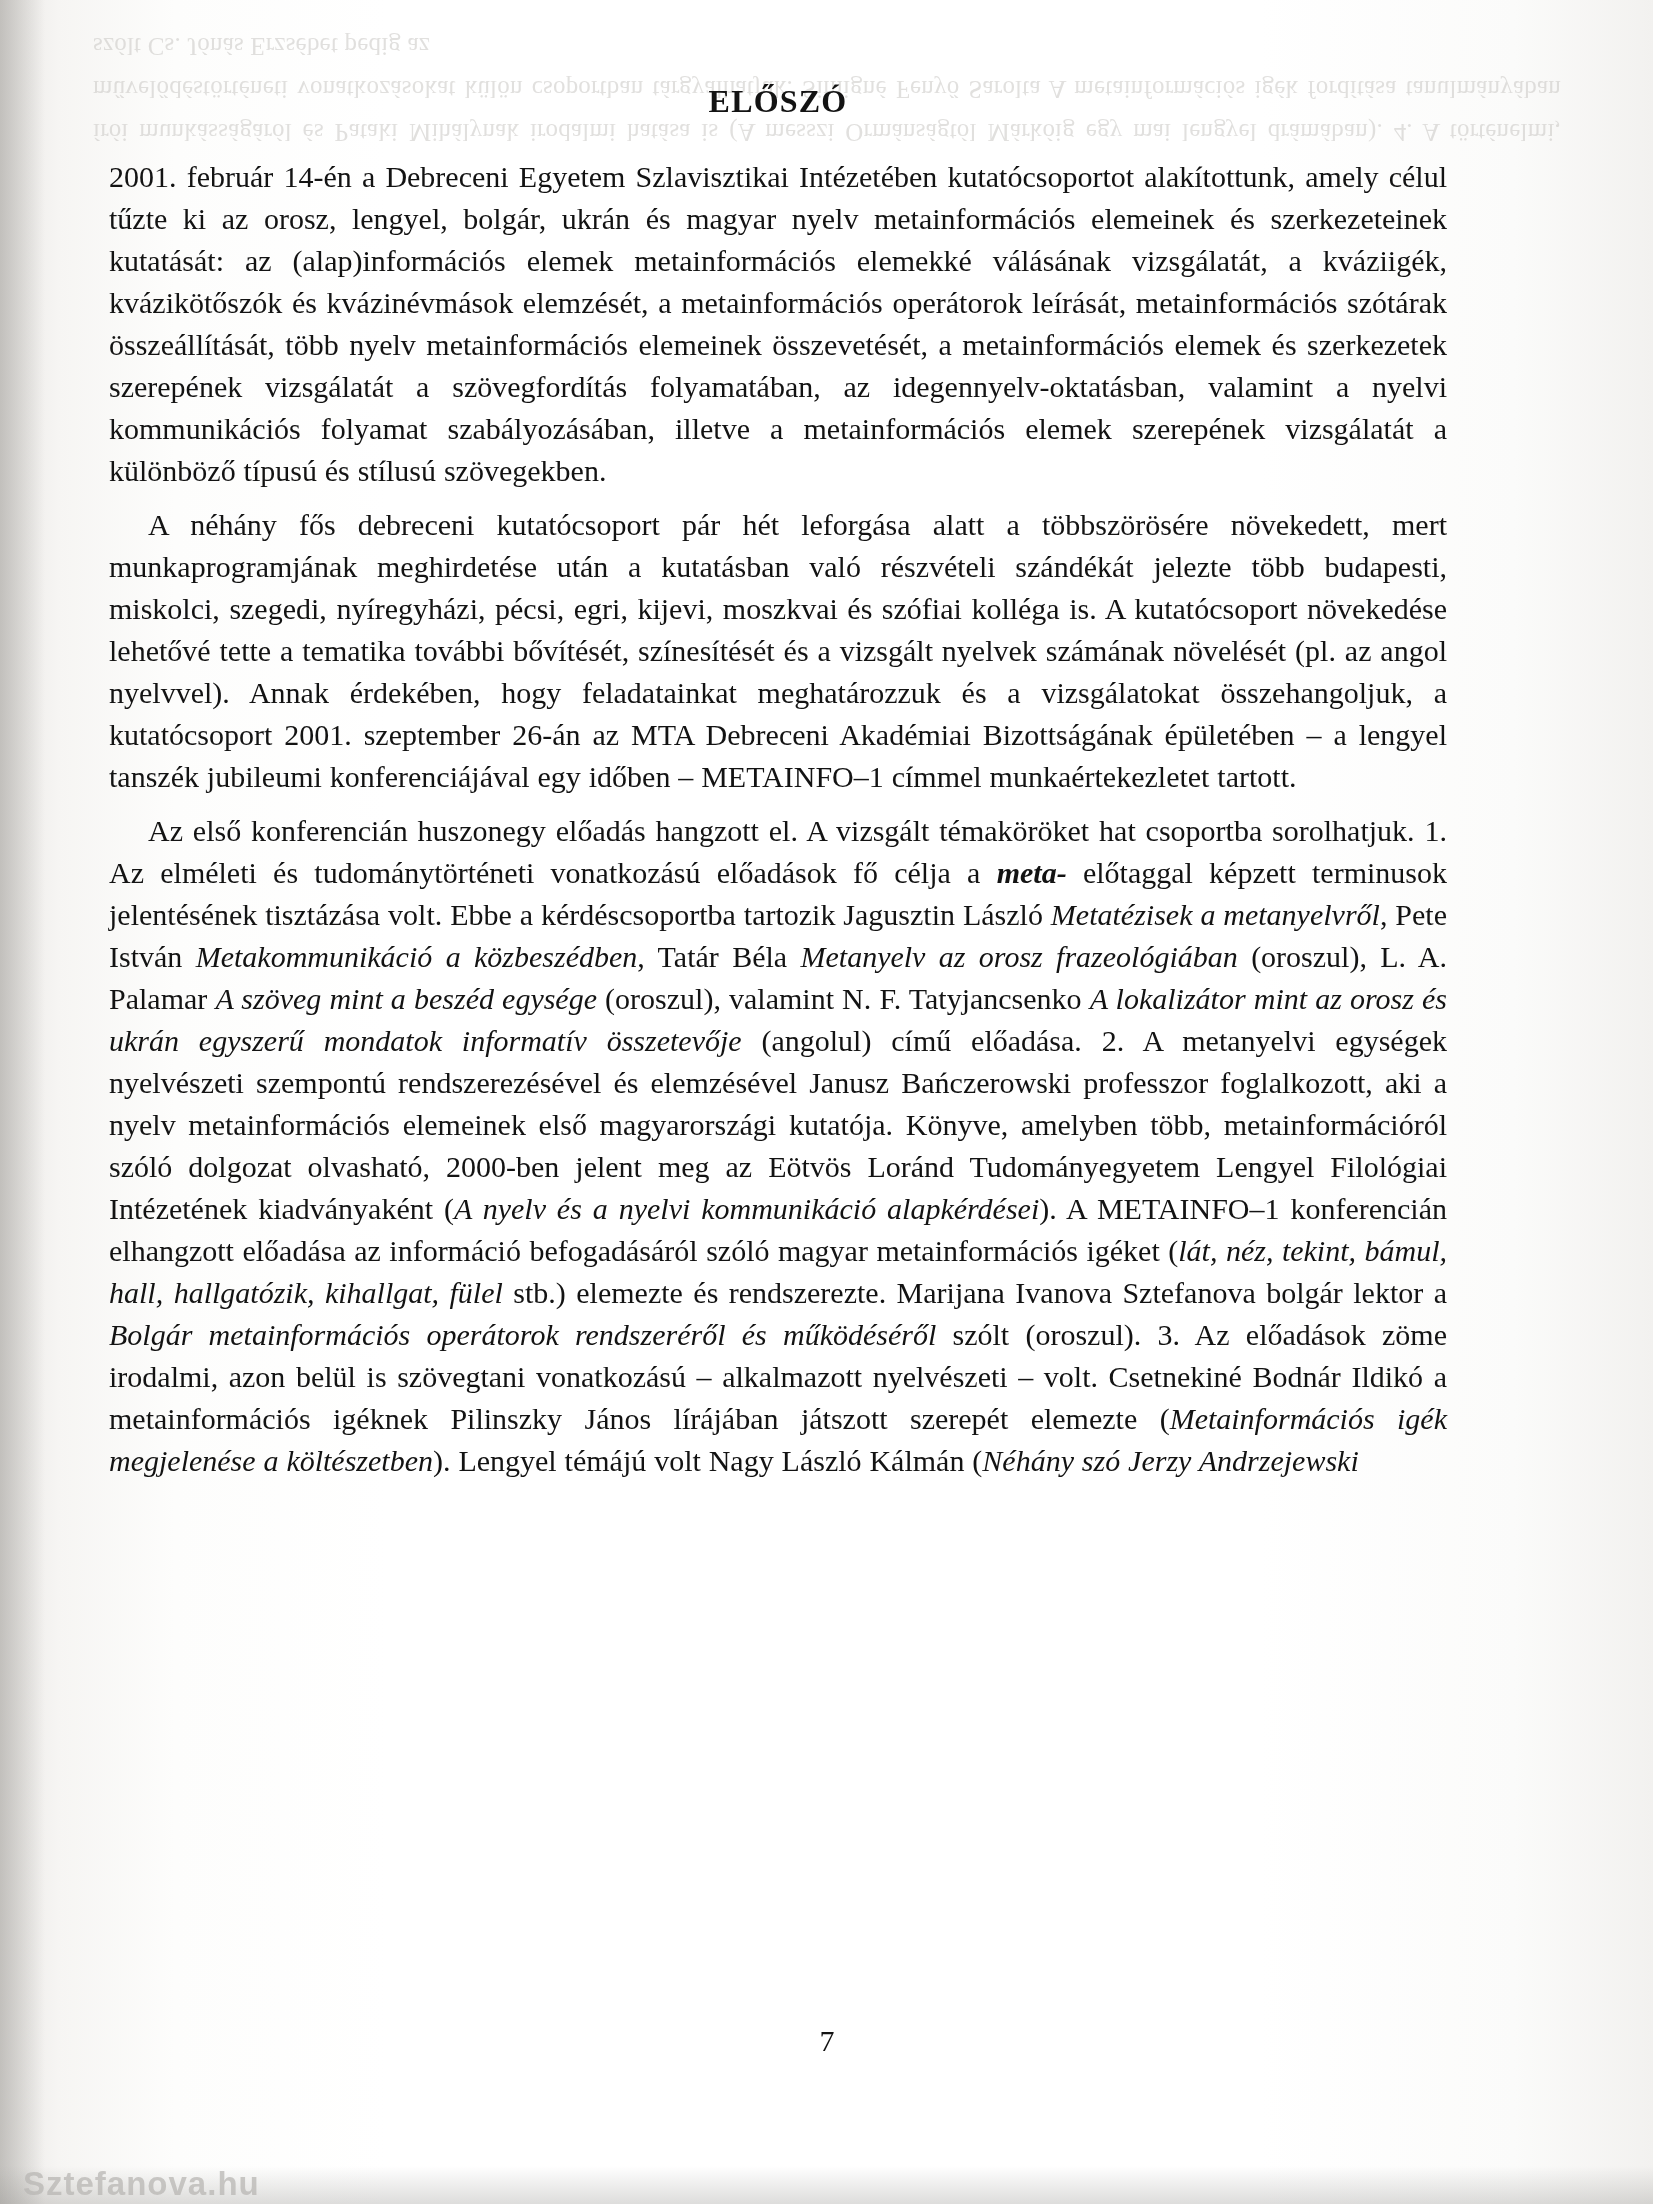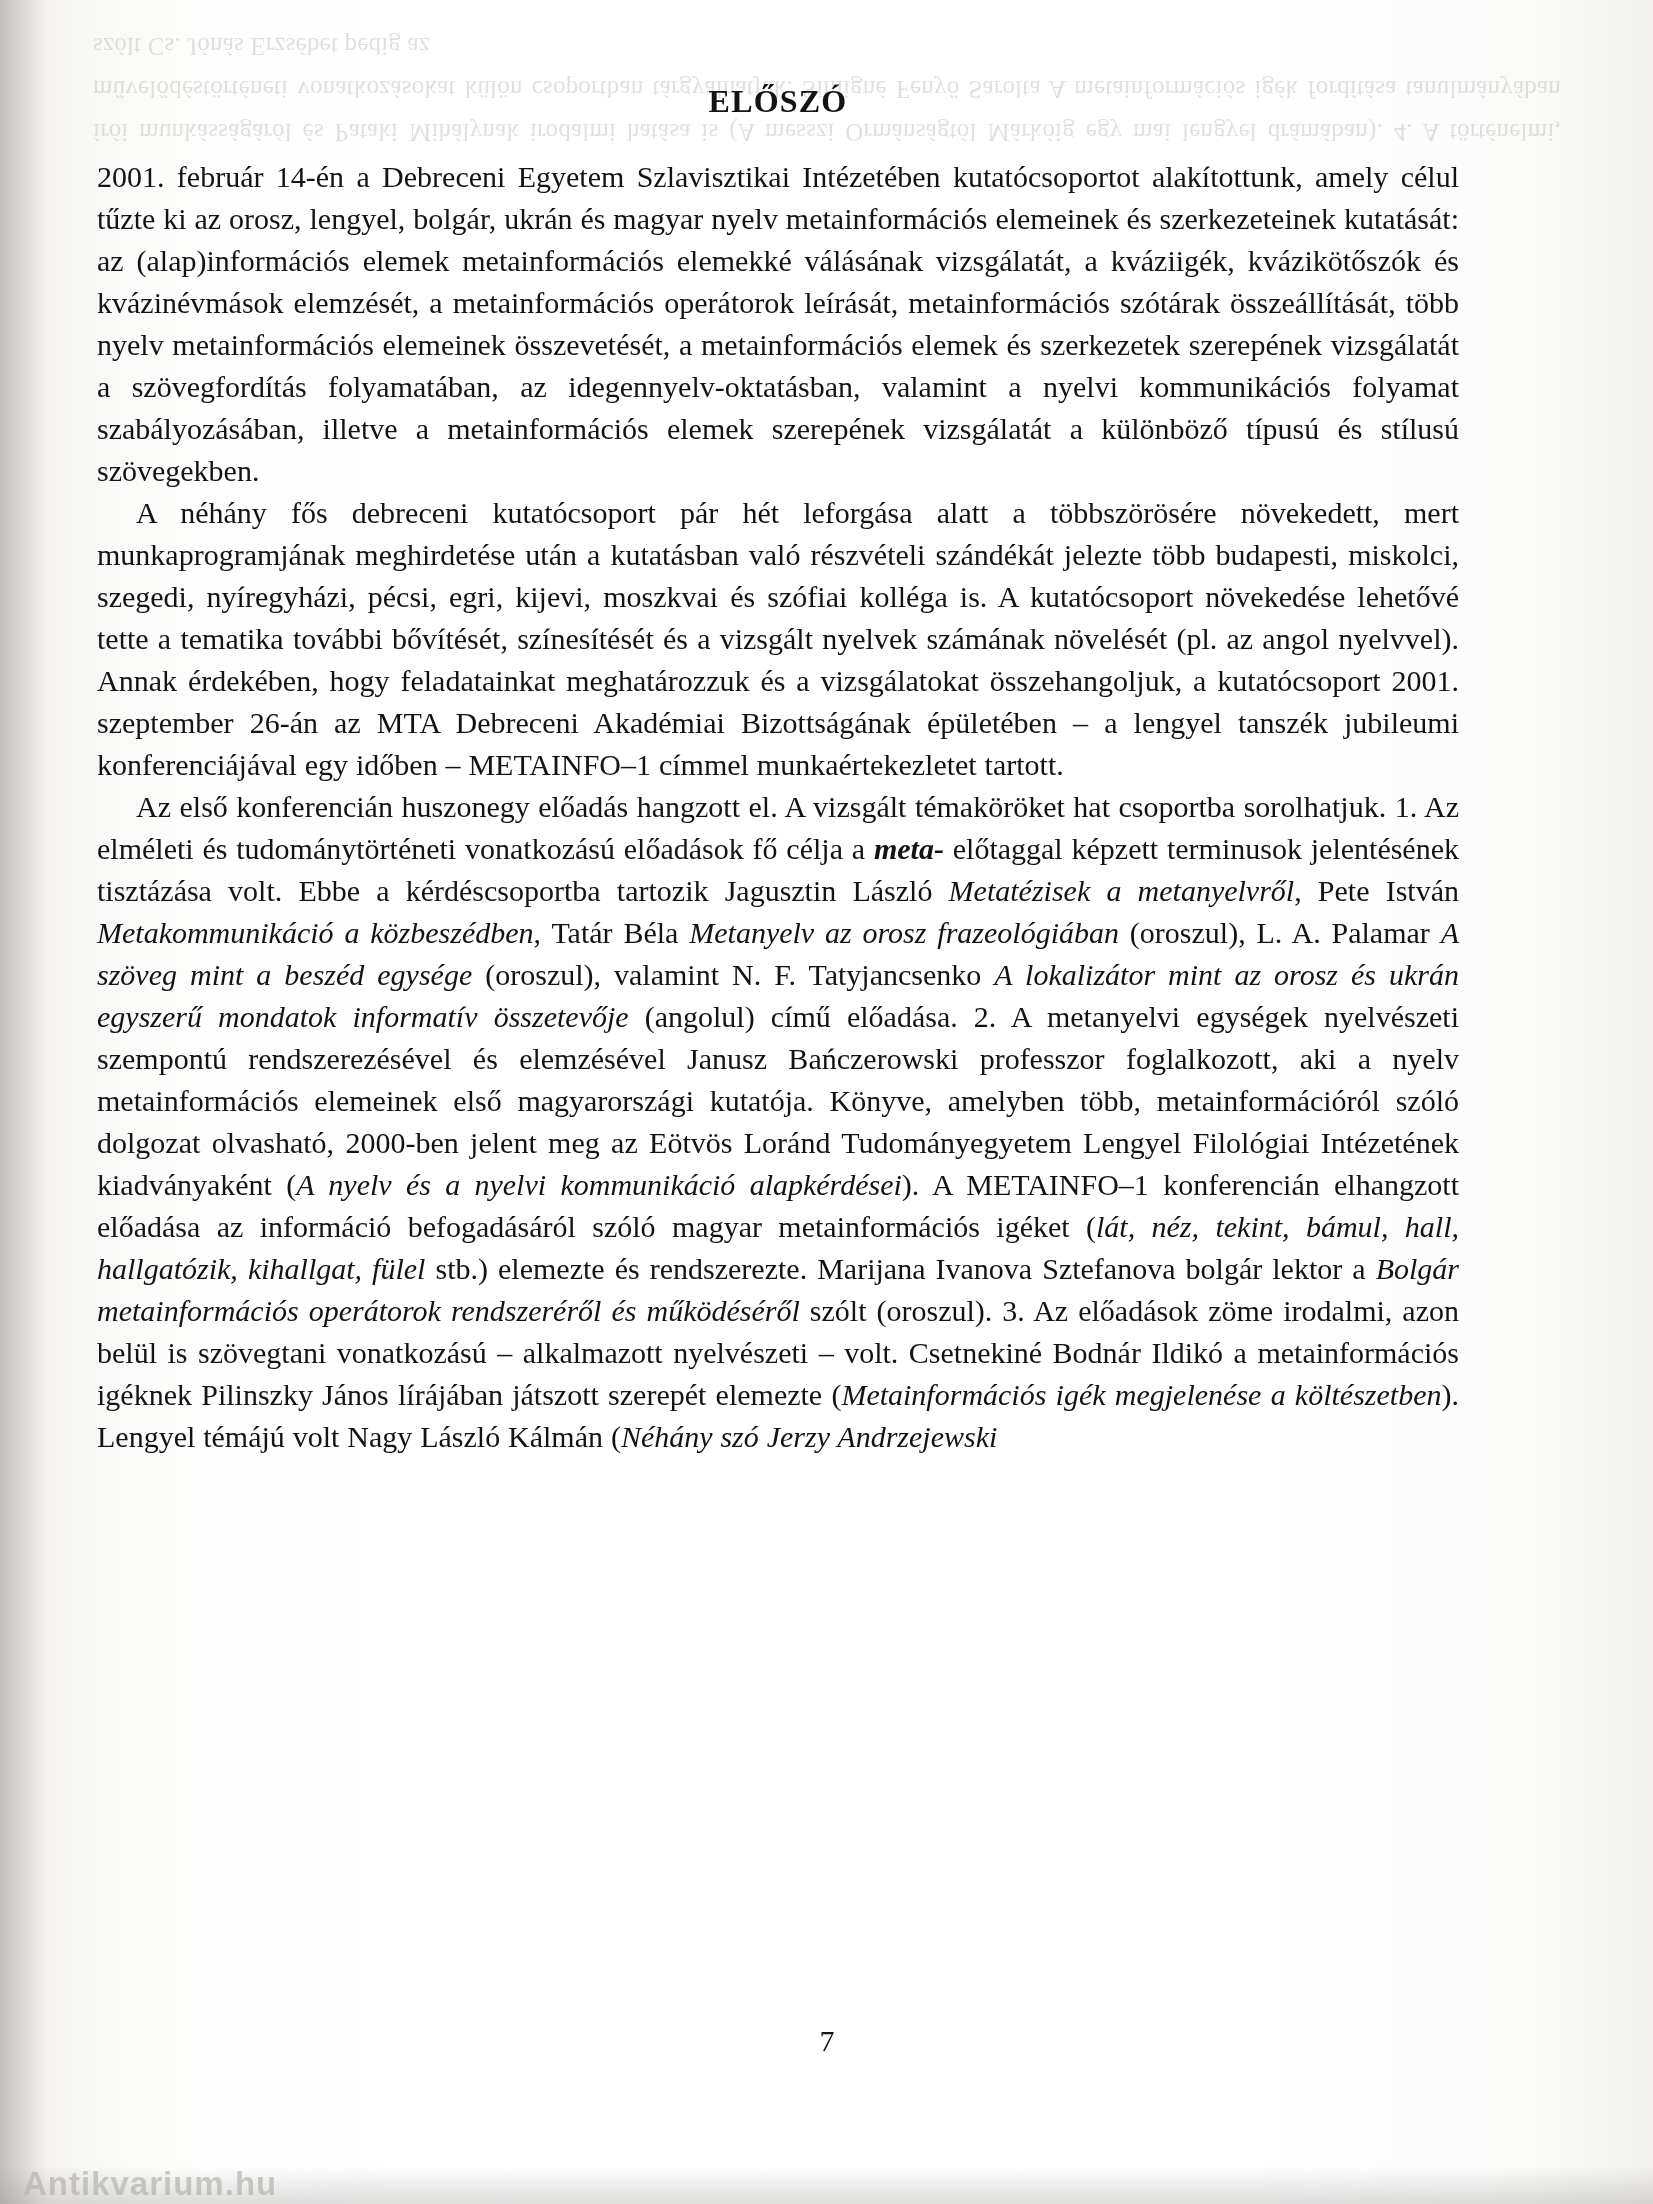--- a/index.html
+++ b/index.html
@@ -51,21 +51,21 @@
 
   .doc-title {
     text-align: center;
     font-size: 32px;
     font-weight: bold;
     letter-spacing: 1.2px;
     margin: 0 0 36px 0;
   }
 
   p.para {
-    margin: 0;
+    margin: 12px;
     font-size: 30px;
     line-height: 42px;
     text-align: justify;
     text-justify: inter-word;
     hyphens: manual;
     word-spacing: 0.4px;
   }
   p.para + p.para { text-indent: 39px; }
 
   .it { font-style: italic; }
@@ -115,14 +115,14 @@
 
 <div class="content">
   <h1 class="doc-title">ELŐSZÓ</h1>
 
   <p class="para" id="p1"><span>2001. február 14-én a Debreceni Egyetem Szlavisztikai Intézetében kutatócsoportot alakítottunk, amely célul tűzte ki az orosz, lengyel, bolgár, ukrán és magyar nyelv metainformációs elemeinek és szerkezeteinek kutatását: az (alap)információs elemek metainformációs elemekké válásának vizsgálatát, a kváziigék, kvázikötőszók és kvázinévmások elemzését, a metainformációs operátorok leírását, metainformációs szótárak összeállítását, több nyelv metainformációs elemeinek összevetését, a metainformációs elemek és szerkezetek szerepének vizsgálatát a szövegfordítás folyamatában, az idegennyelv-oktatásban, valamint a nyelvi kommunikációs folyamat szabályozásában, illetve a metainformációs elemek szerepének vizsgálatát a különböző típusú és stílusú szövegekben.</span></p>
   <p class="para" id="p2"><span>A néhány fős debreceni kutatócsoport pár hét leforgása alatt a többszörösére növekedett, mert munkaprogramjának meghirdetése után a kutatásban való részvételi szándékát jelezte több budapesti, miskolci, szegedi, nyíregyházi, pécsi, egri, kijevi, moszkvai és szófiai kolléga is. A kutatócsoport növekedése lehetővé tette a tematika további bővítését, színesítését és a vizsgált nyelvek számának növelését (pl. az angol nyelvvel). Annak érdekében, hogy feladatainkat meghatározzuk és a vizsgálatokat összehangoljuk, a kutatócsoport 2001. szeptember 26-án az MTA Debreceni Akadémiai Bizottságának épületében – a lengyel tanszék jubileumi konferenciájával egy időben – METAINFO–1 címmel munkaértekezletet tartott.</span></p>
   <p class="para" id="p3"><span>Az első konferencián huszonegy előadás hangzott el. A vizsgált témaköröket hat csoportba sorolhatjuk. 1. Az elméleti és tudománytörténeti vonatkozású előadások fő célja a </span><span class="bi">meta-</span><span> előtaggal képzett terminusok jelentésének tisztázása volt. Ebbe a kérdéscsoportba tartozik Jagusztin László </span><span class="it">Metatézisek a metanyelvről</span><span>, Pete István </span><span class="it">Metakommunikáció a közbeszédben</span><span>, Tatár Béla </span><span class="it">Metanyelv az orosz frazeológiában</span><span> (oroszul), L. A. Palamar </span><span class="it">A szöveg mint a beszéd egysége</span><span> (oroszul), valamint N. F. Tatyjancsenko </span><span class="it">A lokalizátor mint az orosz és ukrán egyszerű mondatok informatív összetevője</span><span> (angolul) című előadása. 2. A metanyelvi egységek nyelvészeti szempontú rendszerezésével és elemzésével Janusz Bańczerowski professzor foglalkozott, aki a nyelv metainformációs elemeinek első magyarországi kutatója. Könyve, amelyben több, metainformációról szóló dolgozat olvasható, 2000-ben jelent meg az Eötvös Loránd Tudományegyetem Lengyel Filológiai Intézetének kiadványaként (</span><span class="it">A nyelv és a nyelvi kommunikáció alapkérdései</span><span>). A METAINFO–1 konferencián elhangzott előadása az információ befogadásáról szóló magyar metainformációs igéket (</span><span class="it">lát, néz, tekint, bámul, hall, hallgatózik, kihallgat, fülel</span><span> stb.) elemezte és rendszerezte. Marijana Ivanova Sztefanova bolgár lektor a </span><span class="it">Bolgár metainformációs operátorok rendszeréről és működéséről</span><span> szólt (oroszul). 3. Az előadások zöme irodalmi, azon belül is szövegtani vonatkozású – alkalmazott nyelvészeti – volt. Csetnekiné Bodnár Ildikó a metainformációs igéknek Pilinszky János lírájában játszott szerepét elemezte (</span><span class="it">Metainformációs igék megjelenése a költészetben</span><span>). Lengyel témájú volt Nagy László Kálmán (</span><span class="it">Néhány szó Jerzy Andrzejewski</span></p>
 </div>
 
 <div class="folio">7</div>
-<div class="watermark">Antikvarium.hu</div>
+<div class="watermark">Sztefanova.hu</div>
 
 
 </body></html>

